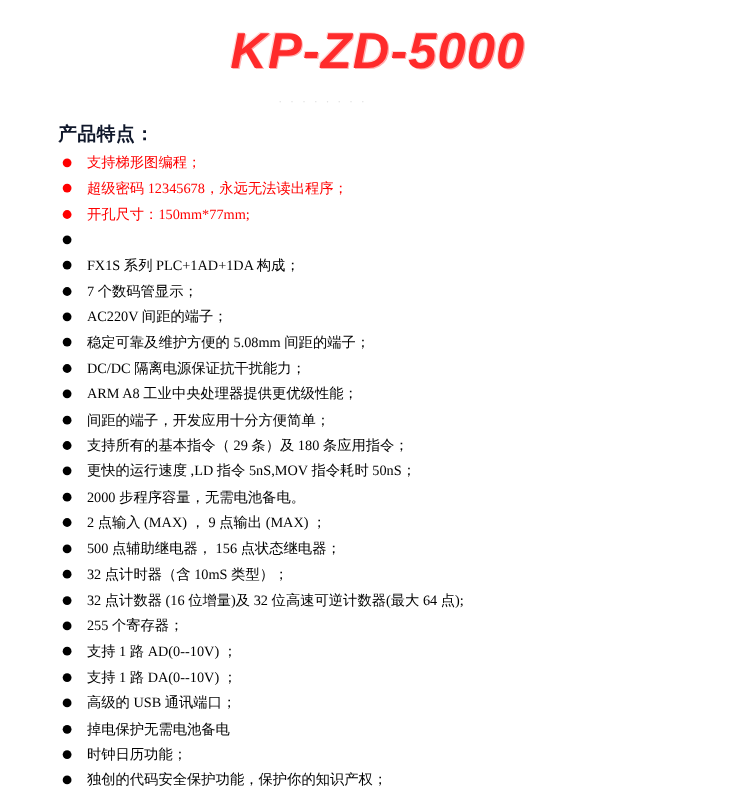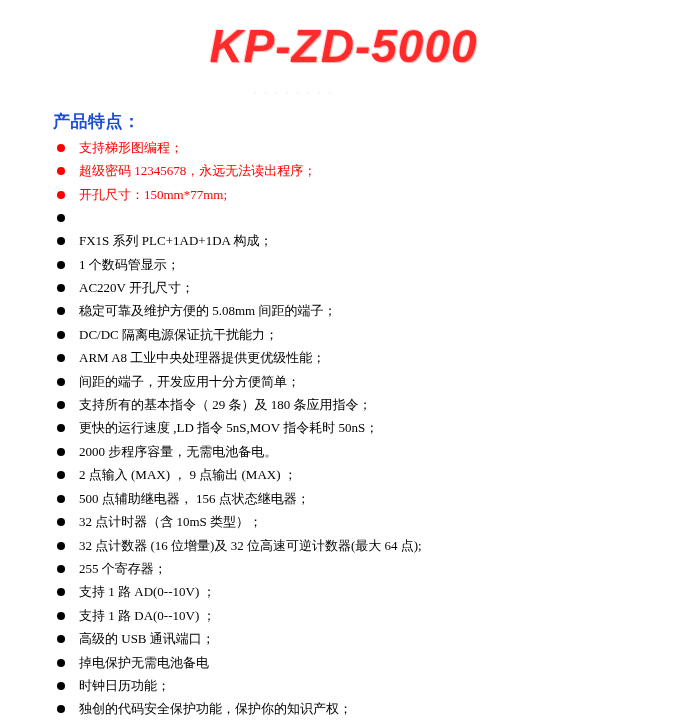--- a/index.html
+++ b/index.html
@@ -46,21 +46,21 @@
     letter-spacing: 2px;
     overflow: hidden;
     white-space: nowrap;
   }
   .section-heading {
     position: absolute;
     top: 110px;
     left: 53px;
     font-size: 17px;
     font-weight: bold;
-    color: #1d4ed8;
+    color: #0f172a;
     font-family: "Liberation Serif", serif;
     letter-spacing: 0.5px;
   }
   .feature-list {
     position: absolute;
     top: 136px;
     left: 53px;
     width: 600px;
     margin: 0;
     padding: 0;
@@ -103,22 +103,22 @@
   <div class="faint-line">· · · · · · · ·</div>
 
   <div class="section-heading">产品特点：</div>
 
   <ul class="feature-list" id="feature-list">
       <li class="feature-item highlight"><span class="bullet"></span><span>支持梯形图编程；</span></li>
       <li class="feature-item highlight"><span class="bullet"></span><span>超级密码 12345678，永远无法读出程序；</span></li>
       <li class="feature-item highlight"><span class="bullet"></span><span>开孔尺寸：150mm*77mm;</span></li>
       <li class="feature-item"><span class="bullet"></span></li>
       <li class="feature-item"><span class="bullet"></span><span>FX1S 系列 PLC+1AD+1DA 构成；</span></li>
-      <li class="feature-item"><span class="bullet"></span><span>1 个数码管显示；</span></li>
-      <li class="feature-item"><span class="bullet"></span><span>AC220V 开孔尺寸；</span></li>
+      <li class="feature-item"><span class="bullet"></span><span>7 个数码管显示；</span></li>
+      <li class="feature-item"><span class="bullet"></span><span>AC220V 间距的端子；</span></li>
       <li class="feature-item"><span class="bullet"></span><span>稳定可靠及维护方便的 5.08mm 间距的端子；</span></li>
       <li class="feature-item"><span class="bullet"></span><span>DC/DC 隔离电源保证抗干扰能力；</span></li>
       <li class="feature-item"><span class="bullet"></span><span>ARM A8 工业中央处理器提供更优级性能；</span></li>
       <li class="feature-item"><span class="bullet"></span><span>间距的端子，开发应用十分方便简单；</span></li>
       <li class="feature-item"><span class="bullet"></span><span>支持所有的基本指令（ 29 条）及 180 条应用指令；</span></li>
       <li class="feature-item"><span class="bullet"></span><span>更快的运行速度 ,LD 指令 5nS,MOV 指令耗时 50nS；</span></li>
       <li class="feature-item"><span class="bullet"></span><span>2000 步程序容量，无需电池备电。</span></li>
       <li class="feature-item"><span class="bullet"></span><span>2 点输入 (MAX) ， 9 点输出 (MAX) ；</span></li>
       <li class="feature-item"><span class="bullet"></span><span>500 点辅助继电器， 156 点状态继电器；</span></li>
       <li class="feature-item"><span class="bullet"></span><span>32 点计时器（含 10mS 类型）；</span></li>

